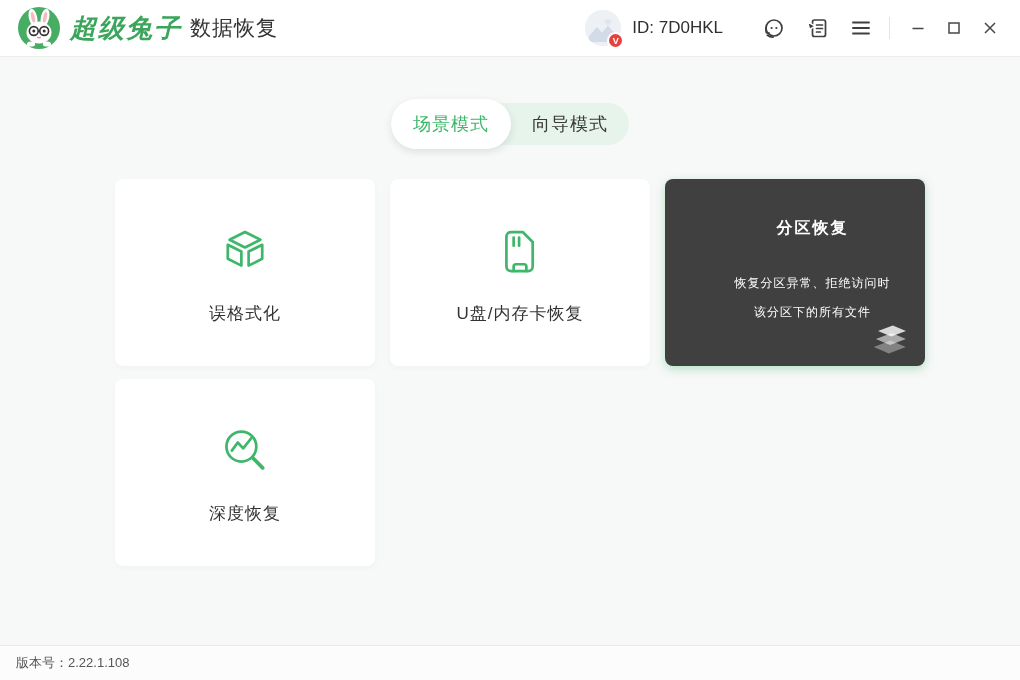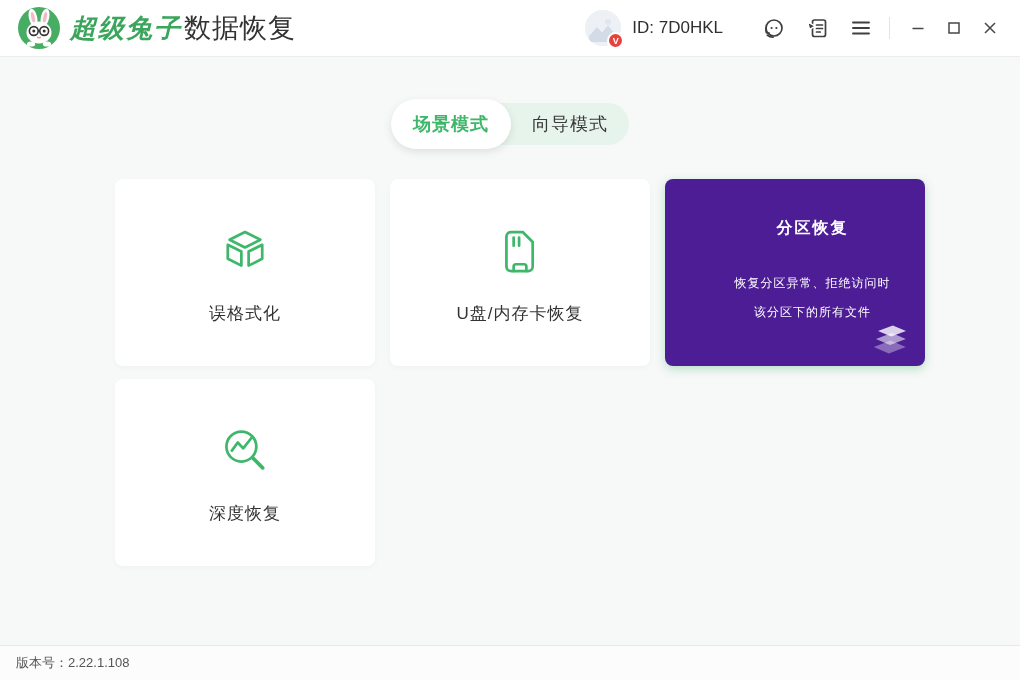--- a/index.html
+++ b/index.html
@@ -5,46 +5,46 @@
   * { margin:0; padding:0; box-sizing:border-box; }
   html,body { width:1020px; height:680px; }
   body { font-family:"Liberation Sans","DejaVu Sans",sans-serif; background:#f7f8f8; overflow:hidden; }
   .window { width:1020px; height:680px; display:flex; flex-direction:column; position:relative; }
 
   
   .titlebar { height:57px; background:#ffffff; border-bottom:1px solid #ededed; display:flex; align-items:center; padding:0 12px 0 18px; flex:0 0 auto; }
   .brand { display:flex; align-items:center; }
   .logo { width:42px; height:42px; flex:0 0 auto; }
   .app-name { margin-left:10px; font-size:26px; font-weight:bold; font-style:italic; color:#3aa55b; letter-spacing:2px; }
-  .app-sub { margin-left:2px; font-size:27px; color:#333; letter-spacing:1px; }
+  .app-sub { margin-left:8px; font-size:21px; color:#333; letter-spacing:1px; }
   .tb-right { margin-left:auto; display:flex; align-items:center; }
   .avatar { position:relative; width:36px; height:36px; border-radius:50%; background:#edf1f6; cursor:pointer; }
   .avatar svg { width:36px; height:36px; border-radius:50%; display:block; }
   .vbadge { position:absolute; right:-3px; bottom:-3px; width:17px; height:17px; border-radius:50%; background:#e9403d; border:2px solid #fff; color:#fff; font-size:9px; font-weight:bold; display:flex; align-items:center; justify-content:center; }
   .uid { margin:0 28px 0 11px; font-size:17px; color:#2f2f2f; }
   .icon-btn { width:30px; height:30px; display:flex; align-items:center; justify-content:center; margin:0 7px; cursor:pointer; }
   .icon-btn svg { width:24px; height:24px; stroke:#3f3f3f; fill:none; stroke-width:1.7; stroke-linecap:round; stroke-linejoin:round; }
   .tb-sep { width:1px; height:22px; background:#e3e3e3; margin:0 10px 0 6px; }
   .win-btn { width:30px; height:30px; display:flex; align-items:center; justify-content:center; margin:0 3px; cursor:pointer; }
   .win-btn svg { width:14px; height:14px; stroke:#474747; stroke-width:1.5; fill:none; }
 
   
   .main { flex:1 1 auto; position:relative; background:#f7f8f8; }
   .mode-tabs { width:238px; height:42px; margin:46px auto 0; background:#e7f4ec; border-radius:21px; display:flex; align-items:center; }
   .tab { font-size:18px; display:flex; align-items:center; justify-content:center; cursor:pointer; }
-  .tab.active { width:120px; height:50px; margin:-4px 0; background:#ffffff; border-radius:25px; box-shadow:0 3px 9px rgba(0,0,0,.10); color:#3eb76a; font-weight:bold; letter-spacing:1px; }
+  .tab.active { width:120px; height:50px; margin:-4px 0; background:#ffffff; border-radius:25px; box-shadow:0 3px 9px rgba(0,0,0,.10); color:#3eb76a; font-weight:normal; letter-spacing:1px; }
   .tab.inactive { width:118px; color:#3a3a3a; letter-spacing:1px; }
 
   .card-grid { margin:34px 0 0 115px; display:grid; grid-template-columns:repeat(3,260px); grid-auto-rows:187px; column-gap:15px; row-gap:13px; }
   .card { background:#ffffff; border-radius:8px; box-shadow:0 2px 6px rgba(0,0,0,.03); display:flex; flex-direction:column; align-items:center; cursor:pointer; }
   .card-icon { width:58px; height:58px; margin-top:44px; }
   .card-icon svg { width:58px; height:58px; stroke:#3eb76a; fill:none; stroke-width:3; stroke-linecap:round; stroke-linejoin:round; }
   .card-label { margin-top:21px; font-size:17px; color:#333; letter-spacing:1px; }
 
-  .card.highlight { background:#4c1d95; position:relative; box-shadow:0 3px 10px rgba(60,180,105,.35);padding-left:35px; }
+  .card.highlight { background:#404040; position:relative; box-shadow:0 3px 10px rgba(60,180,105,.35);padding-left:35px; }
   .hl-title { margin-top:39px; font-size:16px; color:#ffffff; font-weight:bold; letter-spacing:2px; }
   .hl-desc { margin-top:30px; font-size:12px; color:#ffffff; line-height:29px; text-align:center; letter-spacing:1px; }
   .hl-layers { position:absolute; right:12px; bottom:8px; width:46px; height:34px; }
 
   
   .footer { height:35px; flex:0 0 auto; background:#fcfcfc; border-top:1px solid #e8e8e8; display:flex; align-items:center; padding-left:16px; }
   .version { font-size:13px; color:#555; }
 </style>
 </head>
 <body>

